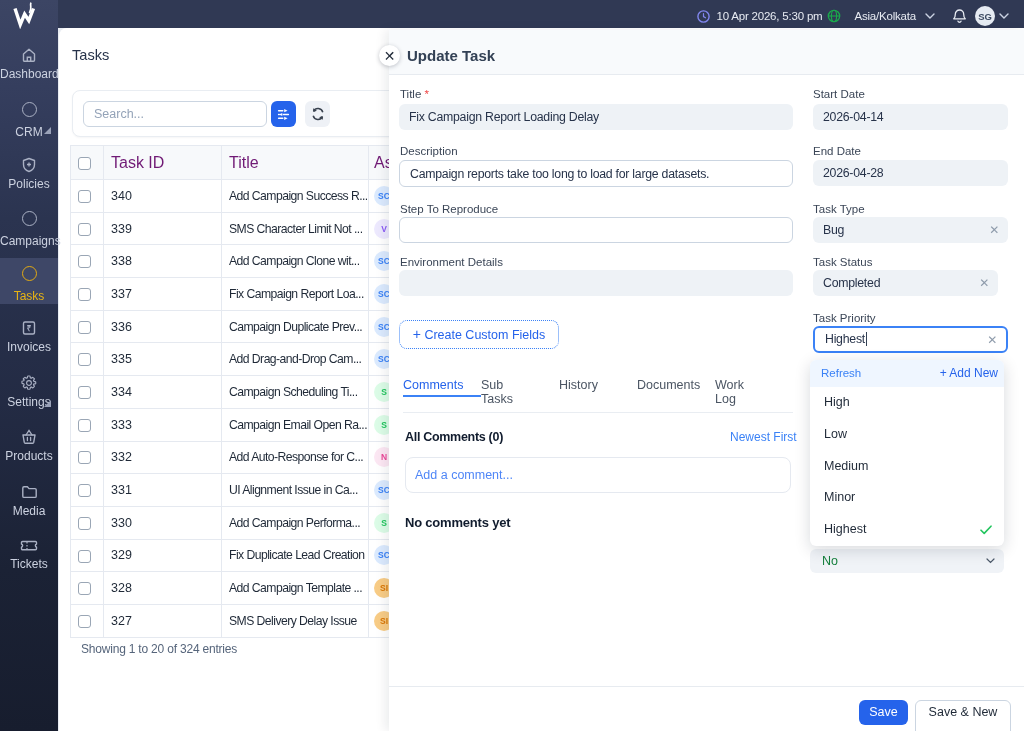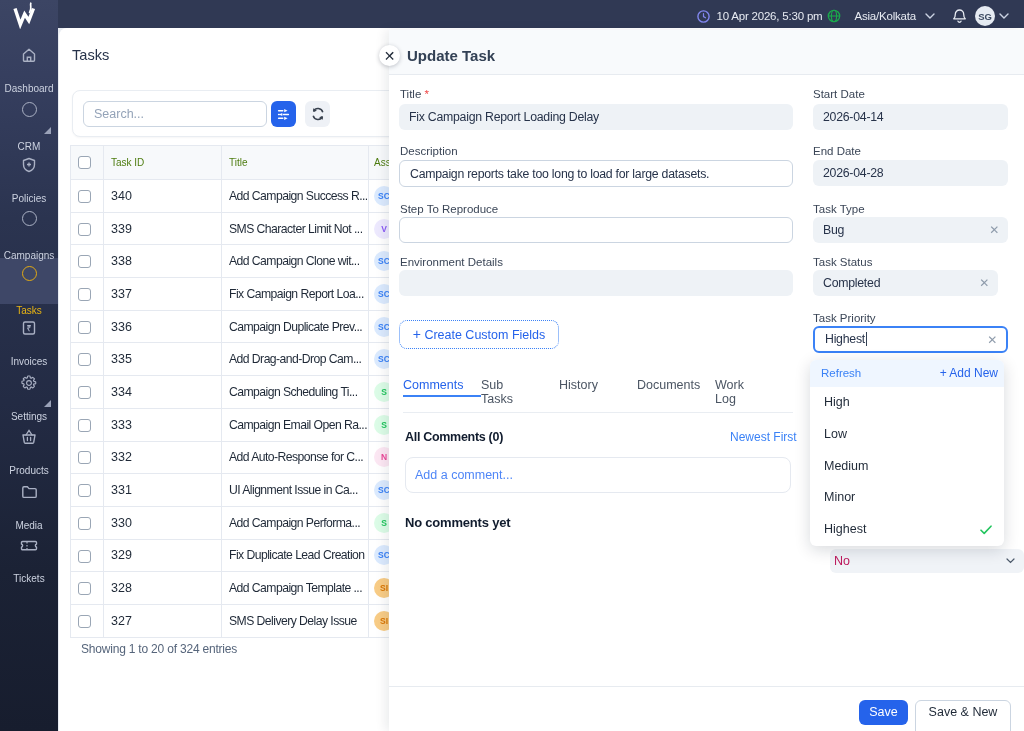--- a/index.html
+++ b/index.html
@@ -3,36 +3,36 @@
 <meta charset="utf-8">
 <style>
 *{margin:0;padding:0;box-sizing:border-box}
 html,body{width:1024px;height:731px;overflow:hidden;background:#e8ecf2;font-family:"Liberation Sans",sans-serif;-webkit-font-smoothing:antialiased}
 
 #topbar{position:absolute;left:0;top:0;width:1024px;height:28px;background:#303954;z-index:5}
 #topbar .right{position:absolute;right:15px;top:3px;height:26px;display:flex;align-items:center;color:#e7ebf2;font-size:11.5px;letter-spacing:-.2px}
 
 #sidebar{position:absolute;left:0;top:0;width:58px;height:731px;background:linear-gradient(180deg,#3c4564 0%,#353e5e 12%,#2b3450 30%,#232b44 55%,#1b2235 78%,#171d2e 100%);z-index:6;color:#c7cede}
 #sidebar .item{position:absolute;left:0;width:58px;text-align:center}
-#sidebar .lbl{font-size:10px;color:#ccd2e0;display:block;margin-top:20px}
+#sidebar .lbl{font-size:12px;color:#ccd2e0;display:block;margin-top:4px}
 #sidebar .active-bg{position:absolute;left:0;top:258px;width:58px;height:46px;background:#3e4767}
 .ring{display:inline-block;width:15px;height:15px;border:1.6px solid #aab1c4;border-radius:50%}
 
 #card{position:absolute;left:59px;top:28px;width:965px;height:703px;background:#fff;border-top-left-radius:8px;z-index:1}
 #card h1{font-size:14.6px;font-weight:500;color:#27334a;position:absolute;left:13px;top:19px}
 #toolbar{position:absolute;left:13px;top:62px;width:700px;height:47px;background:#fff;border:1px solid #e9edf2;border-radius:8px;box-shadow:0 1px 2px rgba(15,23,42,.04)}
 #search{position:absolute;left:10px;top:10px;width:184px;height:26px;border:1px solid #cbd5e1;border-radius:6px;font-size:12.5px;color:#94a3b8;line-height:24px;padding-left:10px;background:#fff}
 #btn-filter{position:absolute;left:198px;top:10px;width:25px;height:26px;background:#2563eb;border-radius:6px;display:flex;align-items:center;justify-content:center}
 #btn-refresh{position:absolute;left:232px;top:10px;width:25px;height:26px;background:#eef1f6;border-radius:6px;display:flex;align-items:center;justify-content:center}
 
 #tbl{position:absolute;left:11px;top:117px;width:700px;border-collapse:collapse;table-layout:fixed;font-size:12.5px;color:#1f2937}
 #tbl td.c2{letter-spacing:-.55px;font-size:12.2px;padding-left:7px}
 #tbl td:last-child,#tbl th:last-child{padding-left:5px}
 #tbl th,#tbl td{border:1px solid #e5e9f0;border-left:none;overflow:hidden;white-space:nowrap;text-align:left;font-weight:400;padding:0 0 0 7px}
-#tbl th{background:#f7f9fb;height:34px;color:#4d7c0f;font-size:10px}
+#tbl th{background:#f7f9fb;height:34px;color:#701a75;font-size:16px}
 #tbl td{height:32.7px;border-top:none;background:#fff}
 #tbl .c0{width:33px;border-left:1px solid #e5e9f0}
 #tbl .c1{width:118px}
 #tbl .c2{width:147px}
 #tbl td.c0,#tbl th.c0{padding-left:7px}
 .cb{width:13px;height:13px;border:1.5px solid #9aa6b5;border-radius:3px;display:inline-block;vertical-align:middle;background:#fff}
 .badge{display:inline-flex;width:20px;height:20px;border-radius:50%;align-items:center;justify-content:center;font-size:8.5px;font-weight:700;vertical-align:middle}
 .b-blue{background:#dbeafe;color:#3b82f6}
 .b-purple{background:#ede9fe;color:#8b5cf6}
 .b-green{background:#dcfce7;color:#22c55e}
@@ -62,21 +62,21 @@
 #cbox{position:absolute;left:16px;top:427px;width:386px;height:36px;border:1px solid #e5e9f0;border-radius:8px;font-size:12.5px;color:#4f86f7;line-height:34px;padding-left:9px}
 #nocom{position:absolute;left:16px;top:485px;font-size:13px;font-weight:700;color:#111c2e;letter-spacing:-.2px}
 
 
 #dd{position:absolute;left:421px;top:330px;width:194px;height:186px;background:#fff;border-radius:6px;box-shadow:0 4px 16px rgba(15,23,42,.16);z-index:20;font-size:12.5px}
 #dd .hd{height:27px;background:#eff6ff;border-radius:6px 6px 0 0;line-height:27px}
 #dd .hd .l{float:left;margin-left:11px;color:#3b82f6;font-size:11.5px}
 #dd .hd .r{float:right;margin-right:6px;color:#2563eb;font-size:12px}
 #dd .it{height:31.8px;line-height:31.8px;padding-left:14px;color:#1f2937}
 
-#nosel{position:absolute;left:441px;top:519px;width:194px;height:24px;background:#f0f3f7;border-radius:6px;font-size:12.5px;color:#be185d;line-height:24px;padding-left:4px}
+#nosel{position:absolute;left:421px;top:519px;width:194px;height:24px;background:#f0f3f7;border-radius:6px;font-size:12.5px;color:#15803d;line-height:24px;padding-left:12px}
 
 #dfoot{position:absolute;left:0;top:656px;width:635px;height:45px;border-top:1px solid #e7ebf0;background:#fff}
 #bsave{position:absolute;left:470px;top:13px;width:49px;height:25px;background:#2563eb;border-radius:6px;color:#fff;font-size:12.5px;text-align:center;line-height:25px}
 #bsavenew{position:absolute;left:526px;top:13px;width:96px;height:42px;background:#fff;border:1px solid #cbd5e1;border-radius:6px;color:#1f2937;font-size:12.5px;text-align:center;line-height:23px}
 svg{display:block}
 </style>
 </head>
 <body>
 <div id="topbar">
   <div class="right">

